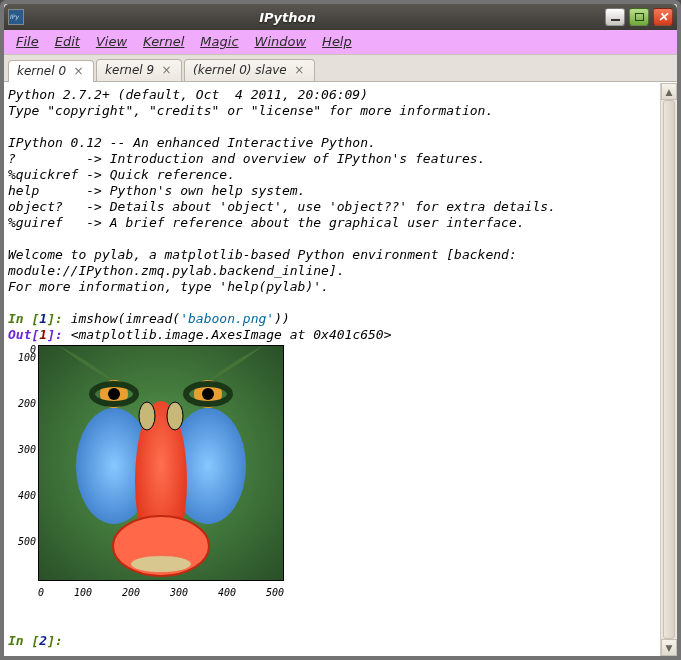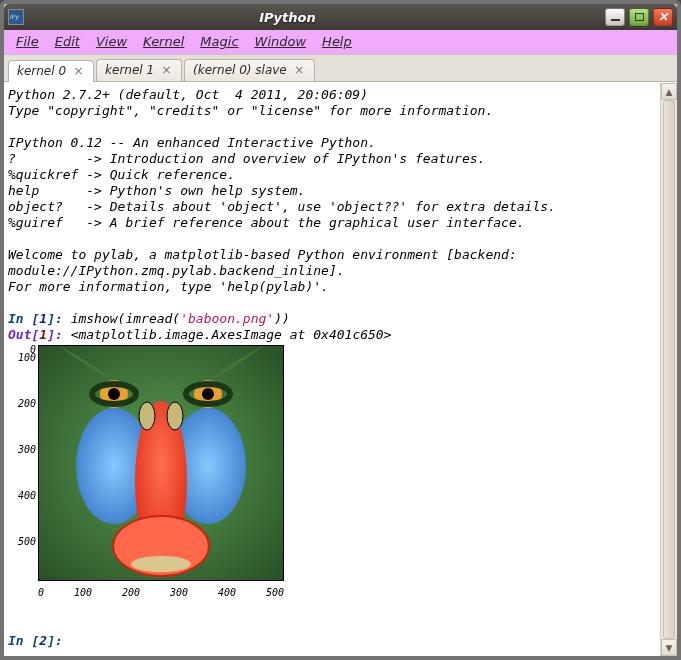--- a/index.html
+++ b/index.html
@@ -148,25 +148,25 @@
     color: #6b6659;
     font-size: 9px;
   }
   .scroll-track { flex:1; background:#ece7dd; position:relative; }
   .scroll-thumb {
     position:absolute; left:2px; right:2px; top:0; height:100%;
     background: linear-gradient(to right,#eae4d9,#d8d2c6);
     border:1px solid #c5bfb4; border-radius:3px;
   }
 
-  .in-prompt { color: #0c4a6e; font-weight: bold; }
+  .in-prompt { color: #4d7c0f; font-weight: bold; }
   .in-num { color: #0a1f8a; font-weight: bold; }
   .out-prompt { color: #6d28d9; font-weight: bold; }
   .out-num { color: #8a0a0a; font-weight: bold; }
-  .str { color: #be185d; }
+  .str { color: #0369a1; }
 
   .plot-area {
     display: flex;
     align-items: flex-start;
     margin-top: 2px;
   }
   .yaxis {
     width: 30px;
     display: flex;
     flex-direction: column;
@@ -225,21 +225,21 @@
     <span class="menu-item"><span class="ul"><span style="text-decoration:underline">W</span>indow</span></span>
     <span class="menu-item"><span class="ul"><span style="text-decoration:underline">H</span>elp</span></span>
   </div>
 
   <div class="tabbar">
     <div class="tab active">
       <span>kernel 0</span>
       <span class="close-x">×</span>
     </div>
     <div class="tab">
-      <span>kernel 1</span>
+      <span>kernel 9</span>
       <span class="close-x">×</span>
     </div>
     <div class="tab">
       <span>(kernel 0) slave</span>
       <span class="close-x">×</span>
     </div>
   </div>
 
   <div class="console-wrap">
     <div class="console"><span>Python 2.7.2+ (default, Oct  4 2011, 20:06:09) </span>

